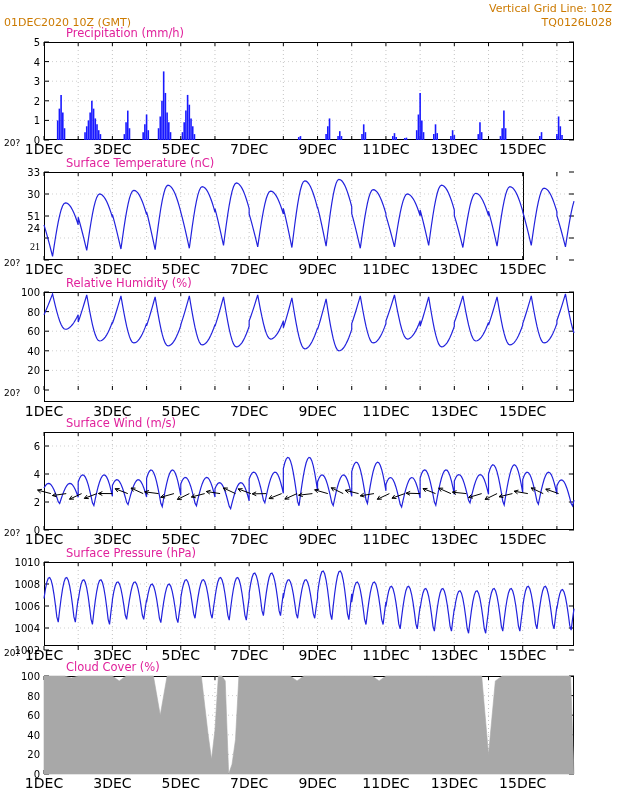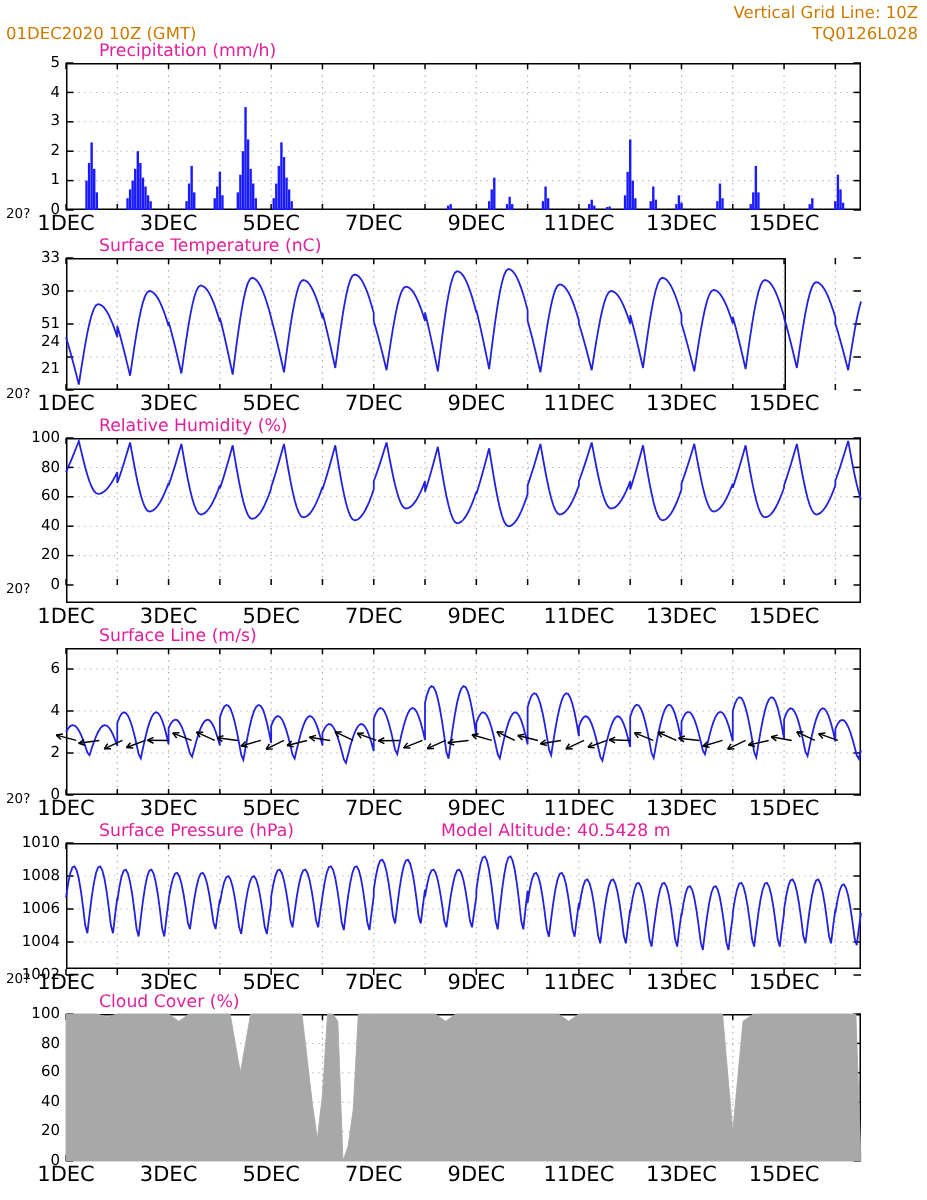--- a/index.html
+++ b/index.html
@@ -258,21 +258,21 @@
         <line x1="444.5161290322581" y1="0" x2="444.5161290322581" y2="4" stroke="#000" stroke-width="1"></line>
         <line x1="478.7096774193548" y1="0" x2="478.7096774193548" y2="88" stroke="#aaaaaa" stroke-width="0.7" stroke-dasharray="1,3"></line>
         <line x1="478.7096774193548" y1="84" x2="478.7096774193548" y2="88" stroke="#000" stroke-width="1"></line>
         <line x1="478.7096774193548" y1="0" x2="478.7096774193548" y2="4" stroke="#000" stroke-width="1"></line>
         <line x1="512.9032258064516" y1="0" x2="512.9032258064516" y2="88" stroke="#aaaaaa" stroke-width="0.7" stroke-dasharray="1,3"></line>
         <line x1="512.9032258064516" y1="84" x2="512.9032258064516" y2="88" stroke="#000" stroke-width="1"></line>
         <line x1="512.9032258064516" y1="0" x2="512.9032258064516" y2="4" stroke="#000" stroke-width="1"></line>
         <path d="M0.00 52.87 L1.42 57.57 L2.85 62.56 L4.27 67.79 L5.70 73.20 L7.12 78.74 L8.55 84.33 L9.97 75.04 L11.40 66.02 L12.82 57.57 L14.25 49.92 L15.67 43.32 L17.10 37.97 L18.52 34.03 L19.95 31.61 L21.37 30.80 L22.80 31.09 L24.22 31.97 L25.65 33.42 L27.07 35.43 L28.49 37.97 L29.92 41.02 L31.34 44.55 L32.77 48.51 L34.19 52.87 L34.19 45.28 L35.62 50.23 L37.04 55.50 L38.47 61.02 L39.89 66.73 L41.32 72.56 L42.74 78.47 L44.17 68.66 L45.59 59.15 L47.02 50.23 L48.44 42.17 L49.87 35.21 L51.29 29.57 L52.72 25.41 L54.14 22.86 L55.56 22.00 L56.99 22.31 L58.41 23.23 L59.84 24.76 L61.26 26.88 L62.69 29.57 L64.11 32.78 L65.54 36.50 L66.96 40.68 L68.39 45.28 L68.39 42.52 L69.81 47.67 L71.24 53.14 L72.66 58.87 L74.09 64.80 L75.51 70.87 L76.94 77.00 L78.36 66.81 L79.78 56.93 L81.21 47.67 L82.63 39.29 L84.06 32.06 L85.48 26.19 L86.91 21.87 L88.33 19.22 L89.76 18.33 L91.18 18.65 L92.61 19.62 L94.03 21.20 L95.46 23.41 L96.88 26.19 L98.31 29.54 L99.73 33.40 L101.16 37.74 L102.58 42.52 L102.58 39.80 L104.01 45.47 L105.43 51.49 L106.85 57.79 L108.28 64.32 L109.70 70.99 L111.13 77.73 L112.55 66.53 L113.98 55.66 L115.40 45.47 L116.83 36.25 L118.25 28.30 L119.68 21.85 L121.10 17.09 L122.53 14.18 L123.95 13.20 L125.38 13.55 L126.80 14.61 L128.23 16.36 L129.65 18.78 L131.08 21.85 L132.50 25.52 L133.92 29.78 L135.35 34.55 L136.77 39.80 L136.77 40.06 L138.20 45.47 L139.62 51.21 L141.05 57.23 L142.47 63.46 L143.90 69.83 L145.32 76.27 L146.75 65.57 L148.17 55.20 L149.60 45.47 L151.02 36.67 L152.45 29.08 L153.87 22.92 L155.30 18.38 L156.72 15.60 L158.15 14.67 L159.57 15.00 L160.99 16.01 L162.42 17.68 L163.84 19.99 L165.27 22.92 L166.69 26.43 L168.12 30.49 L169.54 35.05 L170.97 40.06 L170.97 36.69 L172.39 42.17 L173.82 47.98 L175.24 54.07 L176.67 60.37 L178.09 66.82 L179.52 73.33 L180.94 62.51 L182.37 52.01 L183.79 42.17 L185.22 33.27 L186.64 25.58 L188.06 19.35 L189.49 14.76 L190.91 11.95 L192.34 11.00 L193.76 11.34 L195.19 12.36 L196.61 14.05 L198.04 16.39 L199.46 19.35 L200.89 22.90 L202.31 27.01 L203.74 31.62 L205.16 36.69 L205.16 42.04 L206.59 46.93 L208.01 52.13 L209.44 57.58 L210.86 63.21 L212.28 68.97 L213.71 74.80 L215.13 65.12 L216.56 55.74 L217.98 46.93 L219.41 38.98 L220.83 32.11 L222.26 26.53 L223.68 22.43 L225.11 19.91 L226.53 19.07 L227.96 19.37 L229.38 20.28 L230.81 21.79 L232.23 23.89 L233.66 26.53 L235.08 29.71 L236.51 33.38 L237.93 37.51 L239.35 42.04 L239.35 36.31 L240.78 42.17 L242.20 48.39 L243.63 54.91 L245.05 61.66 L246.48 68.56 L247.90 75.53 L249.33 63.95 L250.75 52.71 L252.18 42.17 L253.60 32.64 L255.03 24.41 L256.45 17.74 L257.88 12.82 L259.30 9.81 L260.73 8.80 L262.15 9.17 L263.58 10.26 L265.00 12.07 L266.42 14.57 L267.85 17.74 L269.27 21.54 L270.70 25.94 L272.12 30.88 L273.55 36.31 L273.55 34.84 L274.97 40.70 L276.40 46.92 L277.82 53.44 L279.25 60.19 L280.67 67.09 L282.10 74.07 L283.52 62.48 L284.95 51.24 L286.37 40.70 L287.80 31.17 L289.22 22.95 L290.65 16.27 L292.07 11.36 L293.49 8.35 L294.92 7.33 L296.34 7.70 L297.77 8.79 L299.19 10.60 L300.62 13.10 L302.04 16.27 L303.47 20.08 L304.89 24.47 L306.32 29.41 L307.74 34.84 L307.74 41.78 L309.17 46.93 L310.59 52.40 L312.02 58.14 L313.44 64.07 L314.87 70.13 L316.29 76.27 L317.72 66.08 L319.14 56.20 L320.56 46.93 L321.99 38.56 L323.41 31.33 L324.84 25.46 L326.26 21.14 L327.69 18.49 L329.11 17.60 L330.54 17.92 L331.96 18.88 L333.39 20.47 L334.81 22.67 L336.24 25.46 L337.66 28.80 L339.09 32.67 L340.51 37.01 L341.94 41.78 L341.94 43.76 L343.36 48.40 L344.78 53.32 L346.21 58.48 L347.63 63.82 L349.06 69.28 L350.48 74.80 L351.91 65.63 L353.33 56.74 L354.76 48.40 L356.18 40.86 L357.61 34.35 L359.03 29.07 L360.46 25.18 L361.88 22.80 L363.31 22.00 L364.73 22.29 L366.16 23.15 L367.58 24.58 L369.01 26.56 L370.43 29.07 L371.85 32.08 L373.28 35.56 L374.70 39.47 L376.13 43.76 L376.13 37.99 L377.55 43.27 L378.98 48.87 L380.40 54.75 L381.83 60.83 L383.25 67.05 L384.68 73.33 L386.10 62.89 L387.53 52.77 L388.95 43.27 L390.38 34.68 L391.80 27.27 L393.23 21.26 L394.65 16.83 L396.08 14.11 L397.50 13.20 L398.92 13.53 L400.35 14.51 L401.77 16.14 L403.20 18.40 L404.62 21.26 L406.05 24.68 L407.47 28.65 L408.90 33.10 L410.32 37.99 L410.32 43.64 L411.75 48.40 L413.17 53.46 L414.60 58.76 L416.02 64.25 L417.45 69.86 L418.87 75.53 L420.30 66.11 L421.72 56.97 L423.15 48.40 L424.57 40.65 L425.99 33.96 L427.42 28.54 L428.84 24.54 L430.27 22.09 L431.69 21.27 L433.12 21.56 L434.54 22.45 L435.97 23.92 L437.39 25.96 L438.82 28.54 L440.24 31.63 L441.67 35.21 L443.09 39.22 L444.52 43.64 L444.52 39.15 L445.94 44.37 L447.37 49.91 L448.79 55.71 L450.22 61.72 L451.64 67.86 L453.06 74.07 L454.49 63.75 L455.91 53.75 L457.34 44.37 L458.76 35.89 L460.19 28.56 L461.61 22.62 L463.04 18.25 L464.46 15.57 L465.89 14.67 L467.31 14.99 L468.74 15.96 L470.16 17.57 L471.59 19.80 L473.01 22.62 L474.44 26.01 L475.86 29.92 L477.28 34.32 L478.71 39.15 L478.71 39.71 L480.13 44.73 L481.56 50.07 L482.98 55.66 L484.41 61.44 L485.83 67.35 L487.26 73.33 L488.68 63.40 L490.11 53.77 L491.53 44.73 L492.96 36.57 L494.38 29.52 L495.81 23.80 L497.23 19.58 L498.66 17.00 L500.08 16.13 L501.51 16.45 L502.93 17.38 L504.35 18.93 L505.78 21.08 L507.20 23.80 L508.63 27.06 L510.05 30.83 L511.48 35.06 L512.90 39.71 L512.90 43.76 L514.33 48.40 L515.75 53.32 L517.18 58.48 L518.60 63.82 L520.03 69.28 L521.45 74.80 L522.88 65.63 L524.30 56.74 L525.73 48.40 L527.15 40.86 L528.58 34.35 L530.00 29.07" fill="none" stroke="#2222dd" stroke-width="1.2"></path>
       </svg>
     <div class="corner" style="top:86px;left:-40px;">20?</div>
-  <div class="ylab" style="top: 74px;">21</div>
+  <div class="ylab" style="top: 74px; font-family: Liberation Serif, serif;">21</div>
       <div class="ylab" style="top: 56px;">24</div>
       <div class="ylab" style="top: 44px;">51</div>
       <div class="ylab" style="top: 22px;">30</div>
       <div class="ylab" style="top: 0px;">33</div>
       <div class="xlab" style="left: 0px;">1DEC</div>
       <div class="xlab" style="left: 68.3871px;">3DEC</div>
       <div class="xlab" style="left: 136.774px;">5DEC</div>
       <div class="xlab" style="left: 205.161px;">7DEC</div>
       <div class="xlab" style="left: 273.548px;">9DEC</div>
       <div class="xlab" style="left: 341.935px;">11DEC</div>
@@ -361,21 +361,21 @@
       <div class="xlab" style="left: 136.774px;">5DEC</div>
       <div class="xlab" style="left: 205.161px;">7DEC</div>
       <div class="xlab" style="left: 273.548px;">9DEC</div>
       <div class="xlab" style="left: 341.935px;">11DEC</div>
       <div class="xlab" style="left: 410.323px;">13DEC</div>
       <div class="xlab" style="left: 478.71px;">15DEC</div>
     </div>
 
   <div class="panel" id="p3" style="left:44px;top:432px;width:530px;height:98px;">
     <div class="frame"></div>
-    <div class="ptitle" style="left:22px;top:-16px;">Surface Line (m/s)</div>
+    <div class="ptitle" style="left:22px;top:-16px;">Surface Wind (m/s)</div>
     <svg id="s3" width="530" height="98" viewBox="0 0 530 98">
         <line x1="0" y1="98" x2="5" y2="98" stroke="#000" stroke-width="1"></line>
         <line x1="525" y1="98" x2="530" y2="98" stroke="#000" stroke-width="1"></line>
         <line x1="0" y1="70" x2="530" y2="70" stroke="#bbbbbb" stroke-width="0.7" stroke-dasharray="1,3"></line>
         <line x1="0" y1="70" x2="5" y2="70" stroke="#000" stroke-width="1"></line>
         <line x1="525" y1="70" x2="530" y2="70" stroke="#000" stroke-width="1"></line>
         <line x1="0" y1="42" x2="530" y2="42" stroke="#bbbbbb" stroke-width="0.7" stroke-dasharray="1,3"></line>
         <line x1="0" y1="42" x2="5" y2="42" stroke="#000" stroke-width="1"></line>
         <line x1="525" y1="42" x2="530" y2="42" stroke="#000" stroke-width="1"></line>
         <line x1="0" y1="14" x2="530" y2="14" stroke="#bbbbbb" stroke-width="0.7" stroke-dasharray="1,3"></line>
@@ -543,21 +543,20 @@
       <div class="xlab" style="left: 205.161px;">7DEC</div>
       <div class="xlab" style="left: 273.548px;">9DEC</div>
       <div class="xlab" style="left: 341.935px;">11DEC</div>
       <div class="xlab" style="left: 410.323px;">13DEC</div>
       <div class="xlab" style="left: 478.71px;">15DEC</div>
     </div>
 
   <div class="panel" id="p4" style="left:44px;top:562px;width:530px;height:84px;">
     <div class="frame"></div>
     <div class="ptitle" style="left:22px;top:-16px;">Surface Pressure (hPa)</div>
-    <div class="subtitle" style="left:250px;top:-16px;">Model Altitude: 40.5428 m</div>
     <svg id="s4" width="530" height="88" viewBox="0 0 530 88">
         <line x1="0" y1="88" x2="5" y2="88" stroke="#000" stroke-width="1"></line>
         <line x1="525" y1="88" x2="530" y2="88" stroke="#000" stroke-width="1"></line>
         <line x1="0" y1="66" x2="530" y2="66" stroke="#bbbbbb" stroke-width="0.7" stroke-dasharray="1,3"></line>
         <line x1="0" y1="66" x2="5" y2="66" stroke="#000" stroke-width="1"></line>
         <line x1="525" y1="66" x2="530" y2="66" stroke="#000" stroke-width="1"></line>
         <line x1="0" y1="44" x2="530" y2="44" stroke="#bbbbbb" stroke-width="0.7" stroke-dasharray="1,3"></line>
         <line x1="0" y1="44" x2="5" y2="44" stroke="#000" stroke-width="1"></line>
         <line x1="525" y1="44" x2="530" y2="44" stroke="#000" stroke-width="1"></line>
         <line x1="0" y1="22" x2="530" y2="22" stroke="#bbbbbb" stroke-width="0.7" stroke-dasharray="1,3"></line>

